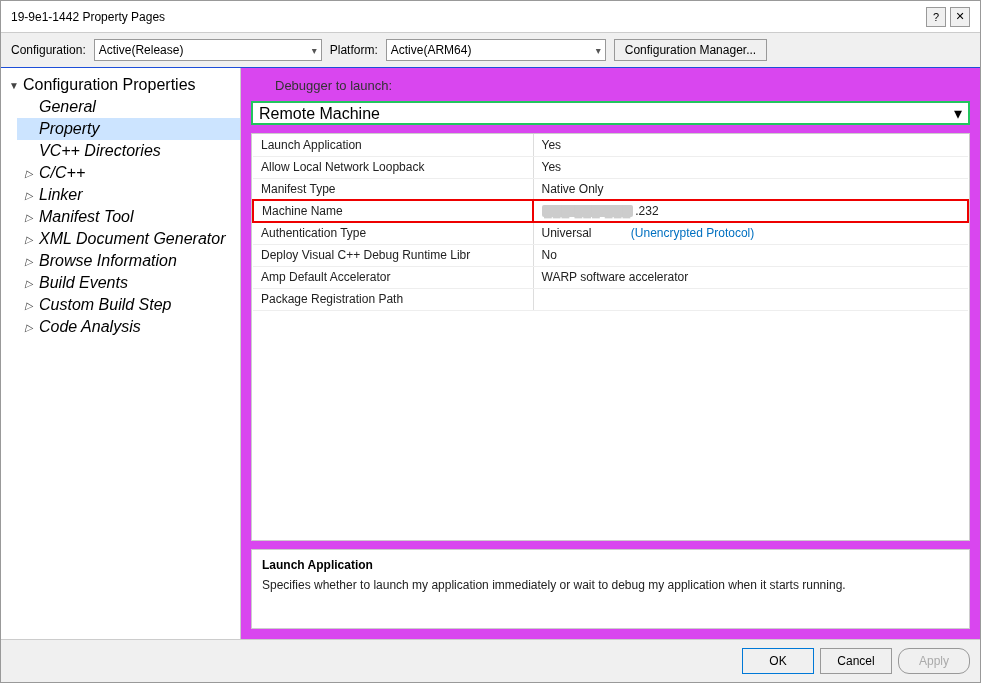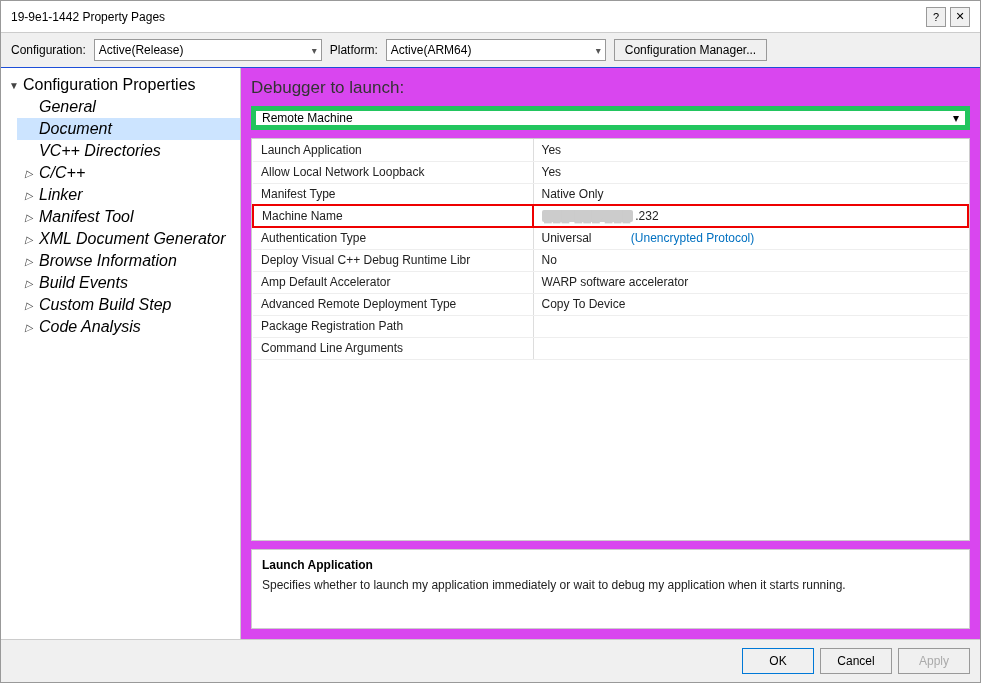--- a/index.html
+++ b/index.html
@@ -127,36 +127,37 @@
     }
     .right-panel {
       flex: 1;
       display: flex;
       flex-direction: column;
       padding: 10px;
       gap: 8px;
       overflow: hidden;
     }
     .debugger-label {
-      font-size: 17px;
+      font-size: 13px;
       color: #333;
+      margin-left: 24px;
     }
     .debugger-select-row {
       display: flex;
       align-items: center;
     }
     .debugger-select {
       flex: 1;
       height: 24px;
-      border: 5px solid #22c55e;
-      background: #fff;
-      font-size: 12px;
+      border: 2px solid #22c55e;
+      background: #fff;
+      font-size: 16px;
       padding: 0 6px;
       display: flex;
-      align-items: center;
+      align-items: flex-end;
       justify-content: space-between;
       cursor: pointer;
     }
     .properties-table-container {
       flex: 1;
       border: 1px solid #ccc;
       background: #fff;
       overflow-y: auto;
     }
     .properties-table {
@@ -235,20 +236,21 @@
       border: 1px solid #999;
       cursor: pointer;
     }
     .footer-btn.primary {
       border: 1px solid #0078d7;
       color: #000;
     }
     .footer-btn.disabled {
       color: #aaa;
       cursor: default;
+      border-radius: 11px;
     }
   </style>
 </head>
 <body>
 
 <div class="dialog">
 
   <div class="title-bar">
     <span class="title-bar-title">19-9e1-1442 Property Pages</span>
     <div class="title-bar-controls">
@@ -279,21 +281,21 @@
           <span class="tree-arrow">▼</span>
           <span class="tree-text">Configuration Properties</span>
         </div>
         <div class="tree-children">
           <div class="tree-item-label">
             <span class="tree-arrow"></span>
             <span class="tree-text">General</span>
           </div>
           <div class="tree-item-label selected">
             <span class="tree-arrow"></span>
-            <span class="tree-text">Document</span>
+            <span class="tree-text">Property</span>
           </div>
           <div class="tree-item-label">
             <span class="tree-arrow"></span>
             <span class="tree-text">VC++ Directories</span>
           </div>
           <div class="tree-item-label">
             <span class="tree-arrow">▷</span>
             <span class="tree-text">C/C++</span>
           </div>
           <div class="tree-item-label">
@@ -367,29 +369,21 @@
             </tr>
             <tr>
               <td class="prop-name">Deploy Visual C++ Debug Runtime Libr</td>
               <td class="prop-value">No</td>
             </tr>
             <tr>
               <td class="prop-name">Amp Default Accelerator</td>
               <td class="prop-value">WARP software accelerator</td>
             </tr>
             <tr>
-              <td class="prop-name">Advanced Remote Deployment Type</td>
-              <td class="prop-value">Copy To Device</td>
-            </tr>
-            <tr>
               <td class="prop-name">Package Registration Path</td>
-              <td class="prop-value"></td>
-            </tr>
-            <tr>
-              <td class="prop-name">Command Line Arguments</td>
               <td class="prop-value"></td>
             </tr>
           </tbody>
         </table>
       </div>
 
       <div class="description-box">
         <div class="desc-title">Launch Application</div>
         <div class="desc-body">Specifies whether to launch my application immediately or wait to debug my application when it starts running.</div>
       </div>

